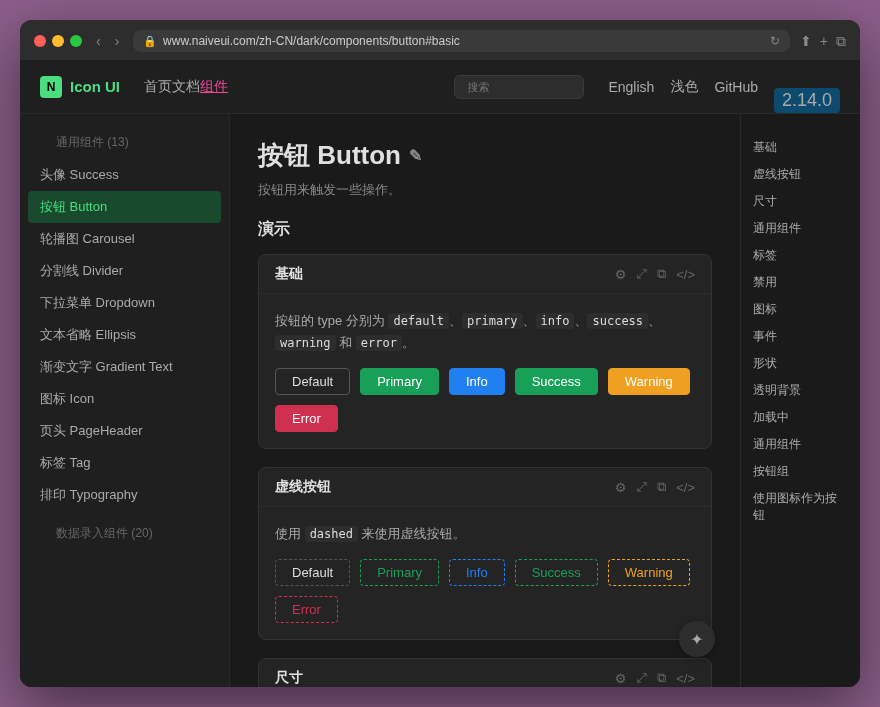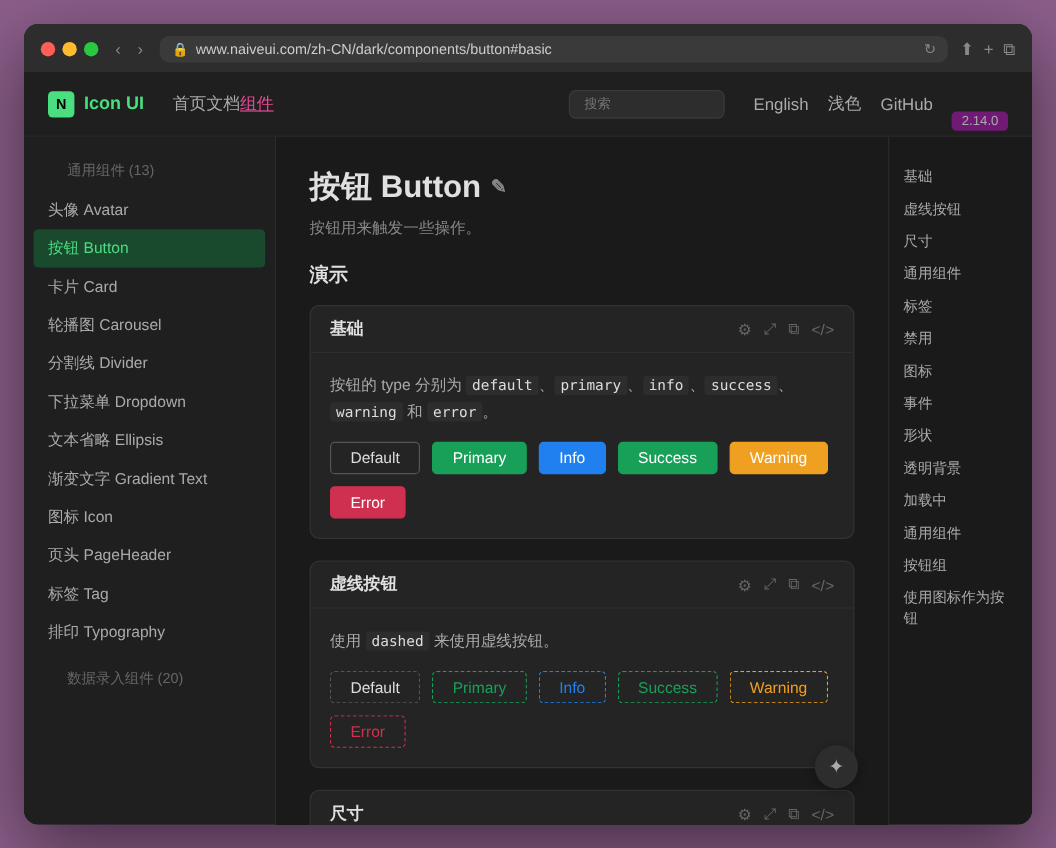--- a/index.html
+++ b/index.html
@@ -151,23 +151,23 @@
       display: flex;
       align-items: center;
       gap: 16px;
     }
     .nav-right-item {
       color: #aaa;
       font-size: 14px;
       cursor: pointer;
     }
     .version-badge {
-      background: #701a75;
-      color: #aaa;
-      font-size: 11px;
+      background: #0c4a6e;
+      color: #aaa;
+      font-size: 18px;
       padding: 2px 8px;
       border-radius: 4px;
       margin-top: 28px;
     }
 
     
     .main-layout {
       flex: 1;
       display: flex;
       overflow: hidden;
@@ -453,23 +453,22 @@
         <span class="nav-right-item">浅色</span>
         <span class="nav-right-item">GitHub</span>
         <span class="version-badge">2.14.0</span>
       </div>
     </div>
 
     <div class="main-layout">
 
       <div class="sidebar">
         <div class="sidebar-section-title">通用组件 (13)</div>
-        <div class="sidebar-item">头像 Avatar</div>
+        <div class="sidebar-item">头像 Success</div>
         <div class="sidebar-item active">按钮 Button</div>
-        <div class="sidebar-item">卡片 Card</div>
         <div class="sidebar-item">轮播图 Carousel</div>
         <div class="sidebar-item">分割线 Divider</div>
         <div class="sidebar-item">下拉菜单 Dropdown</div>
         <div class="sidebar-item">文本省略 Ellipsis</div>
         <div class="sidebar-item">渐变文字 Gradient Text</div>
         <div class="sidebar-item">图标 Icon</div>
         <div class="sidebar-item">页头 PageHeader</div>
         <div class="sidebar-item">标签 Tag</div>
         <div class="sidebar-item">排印 Typography</div>
         <div class="sidebar-section-title" style="margin-top:10px;">数据录入组件 (20)</div>

